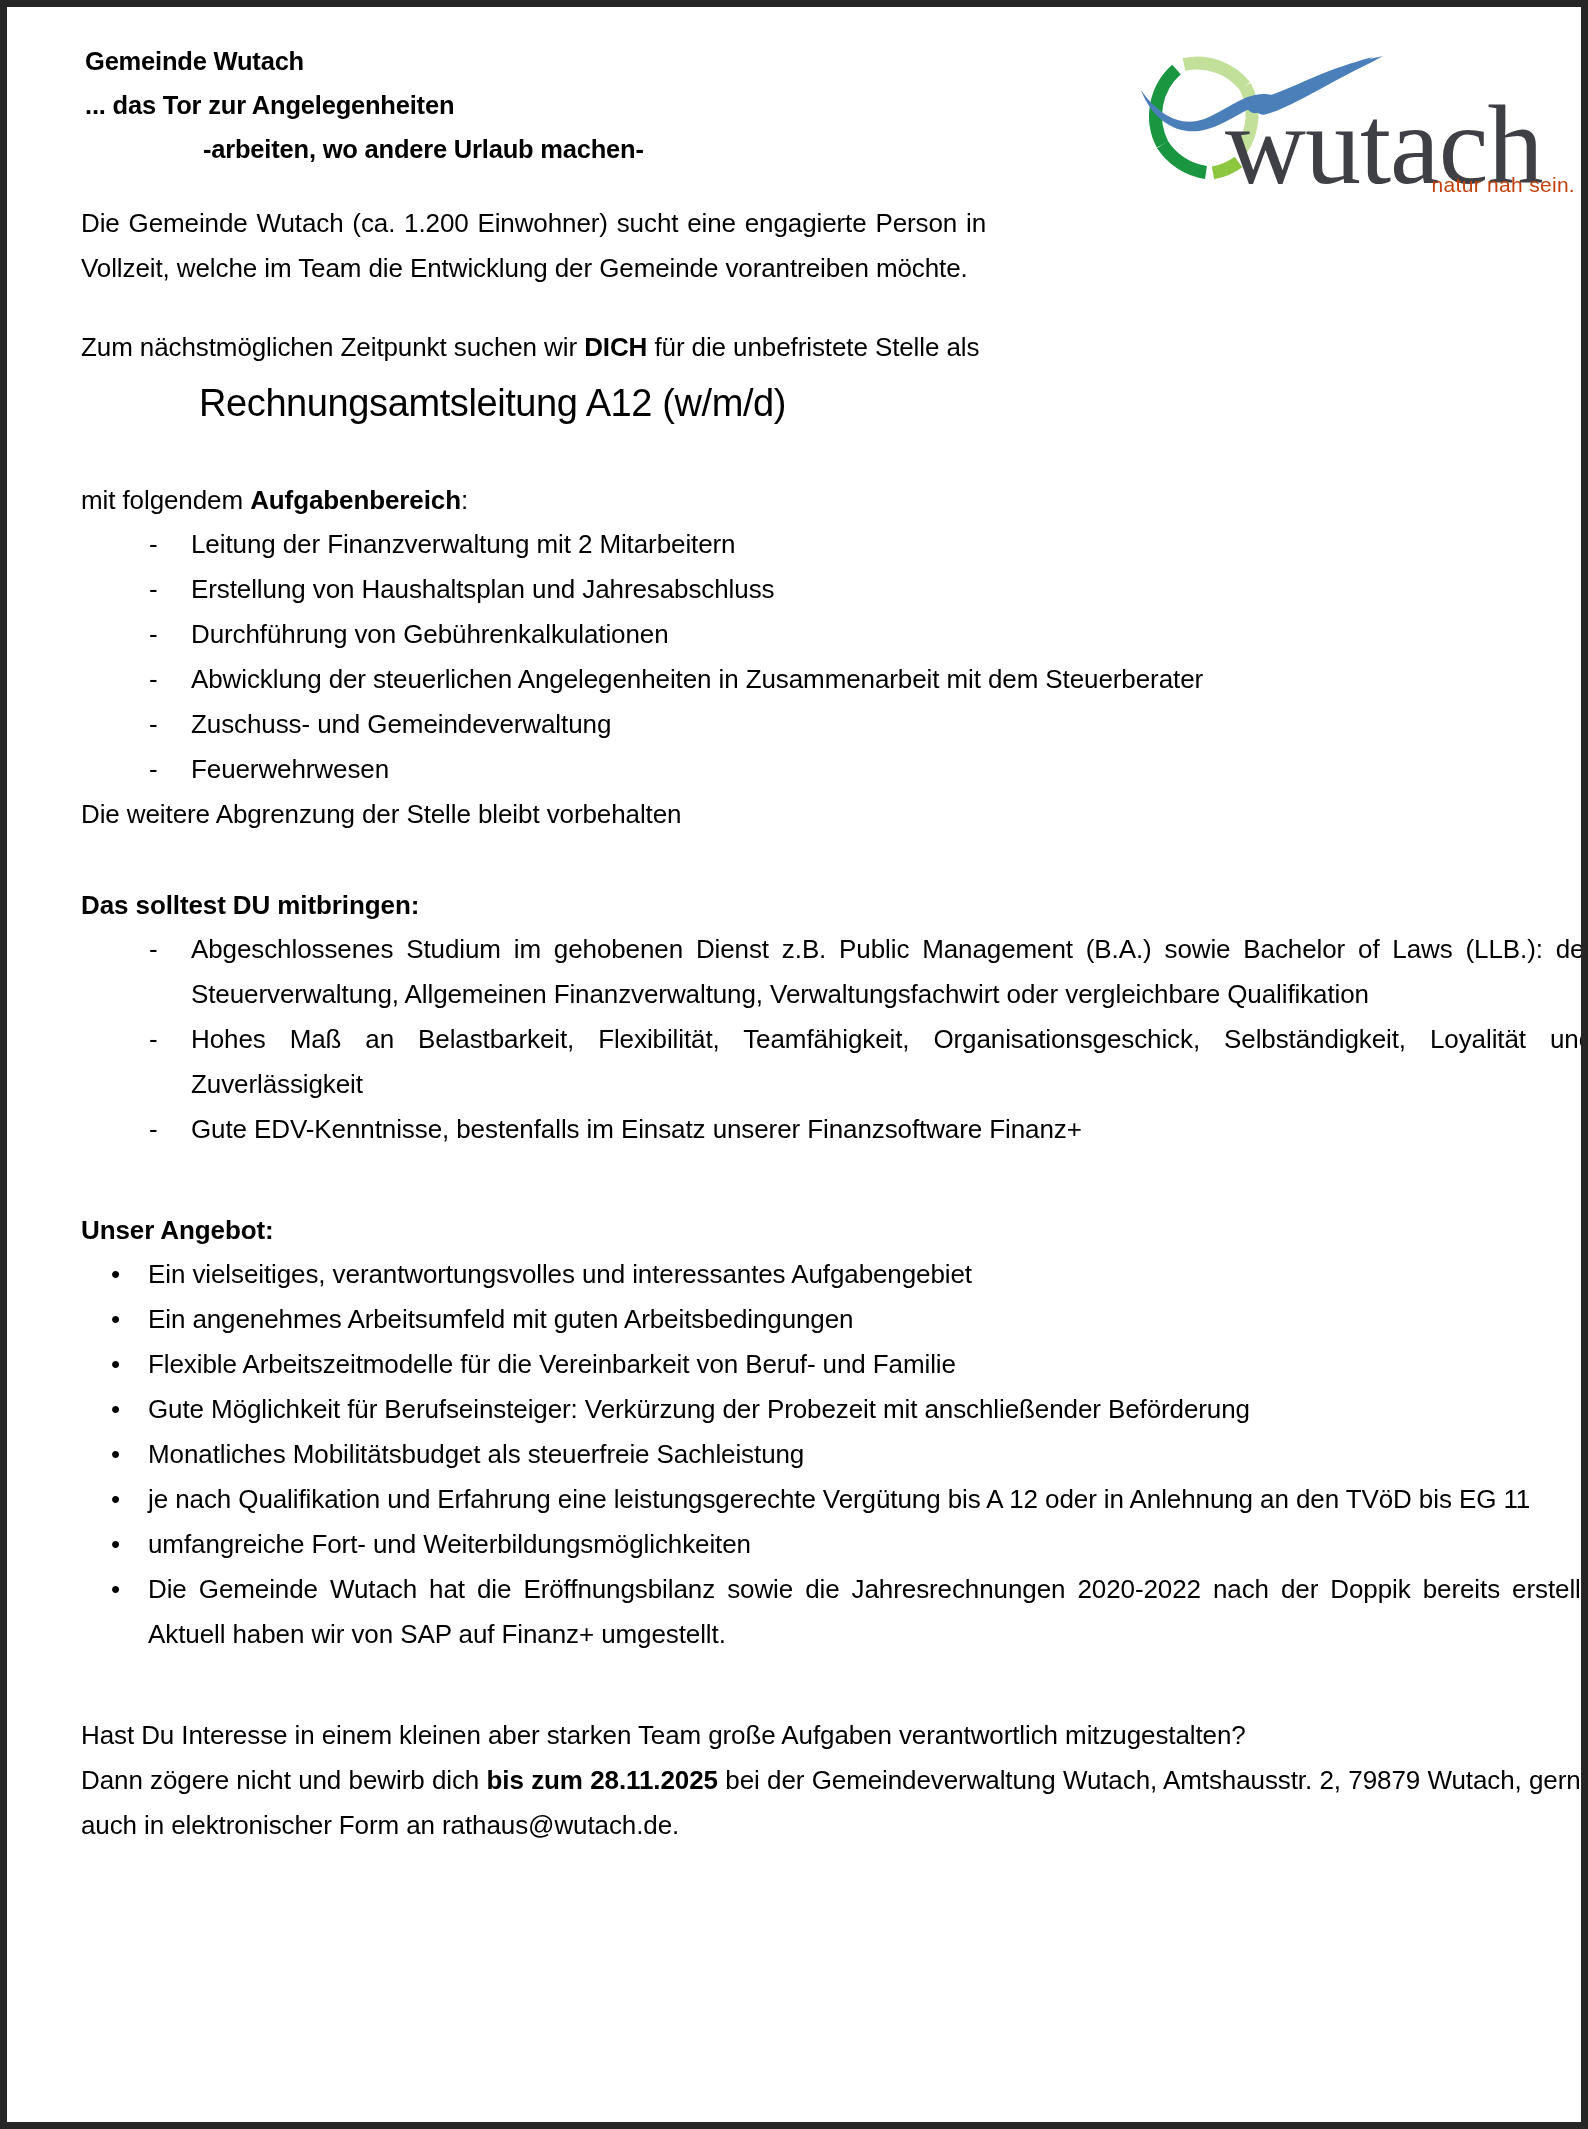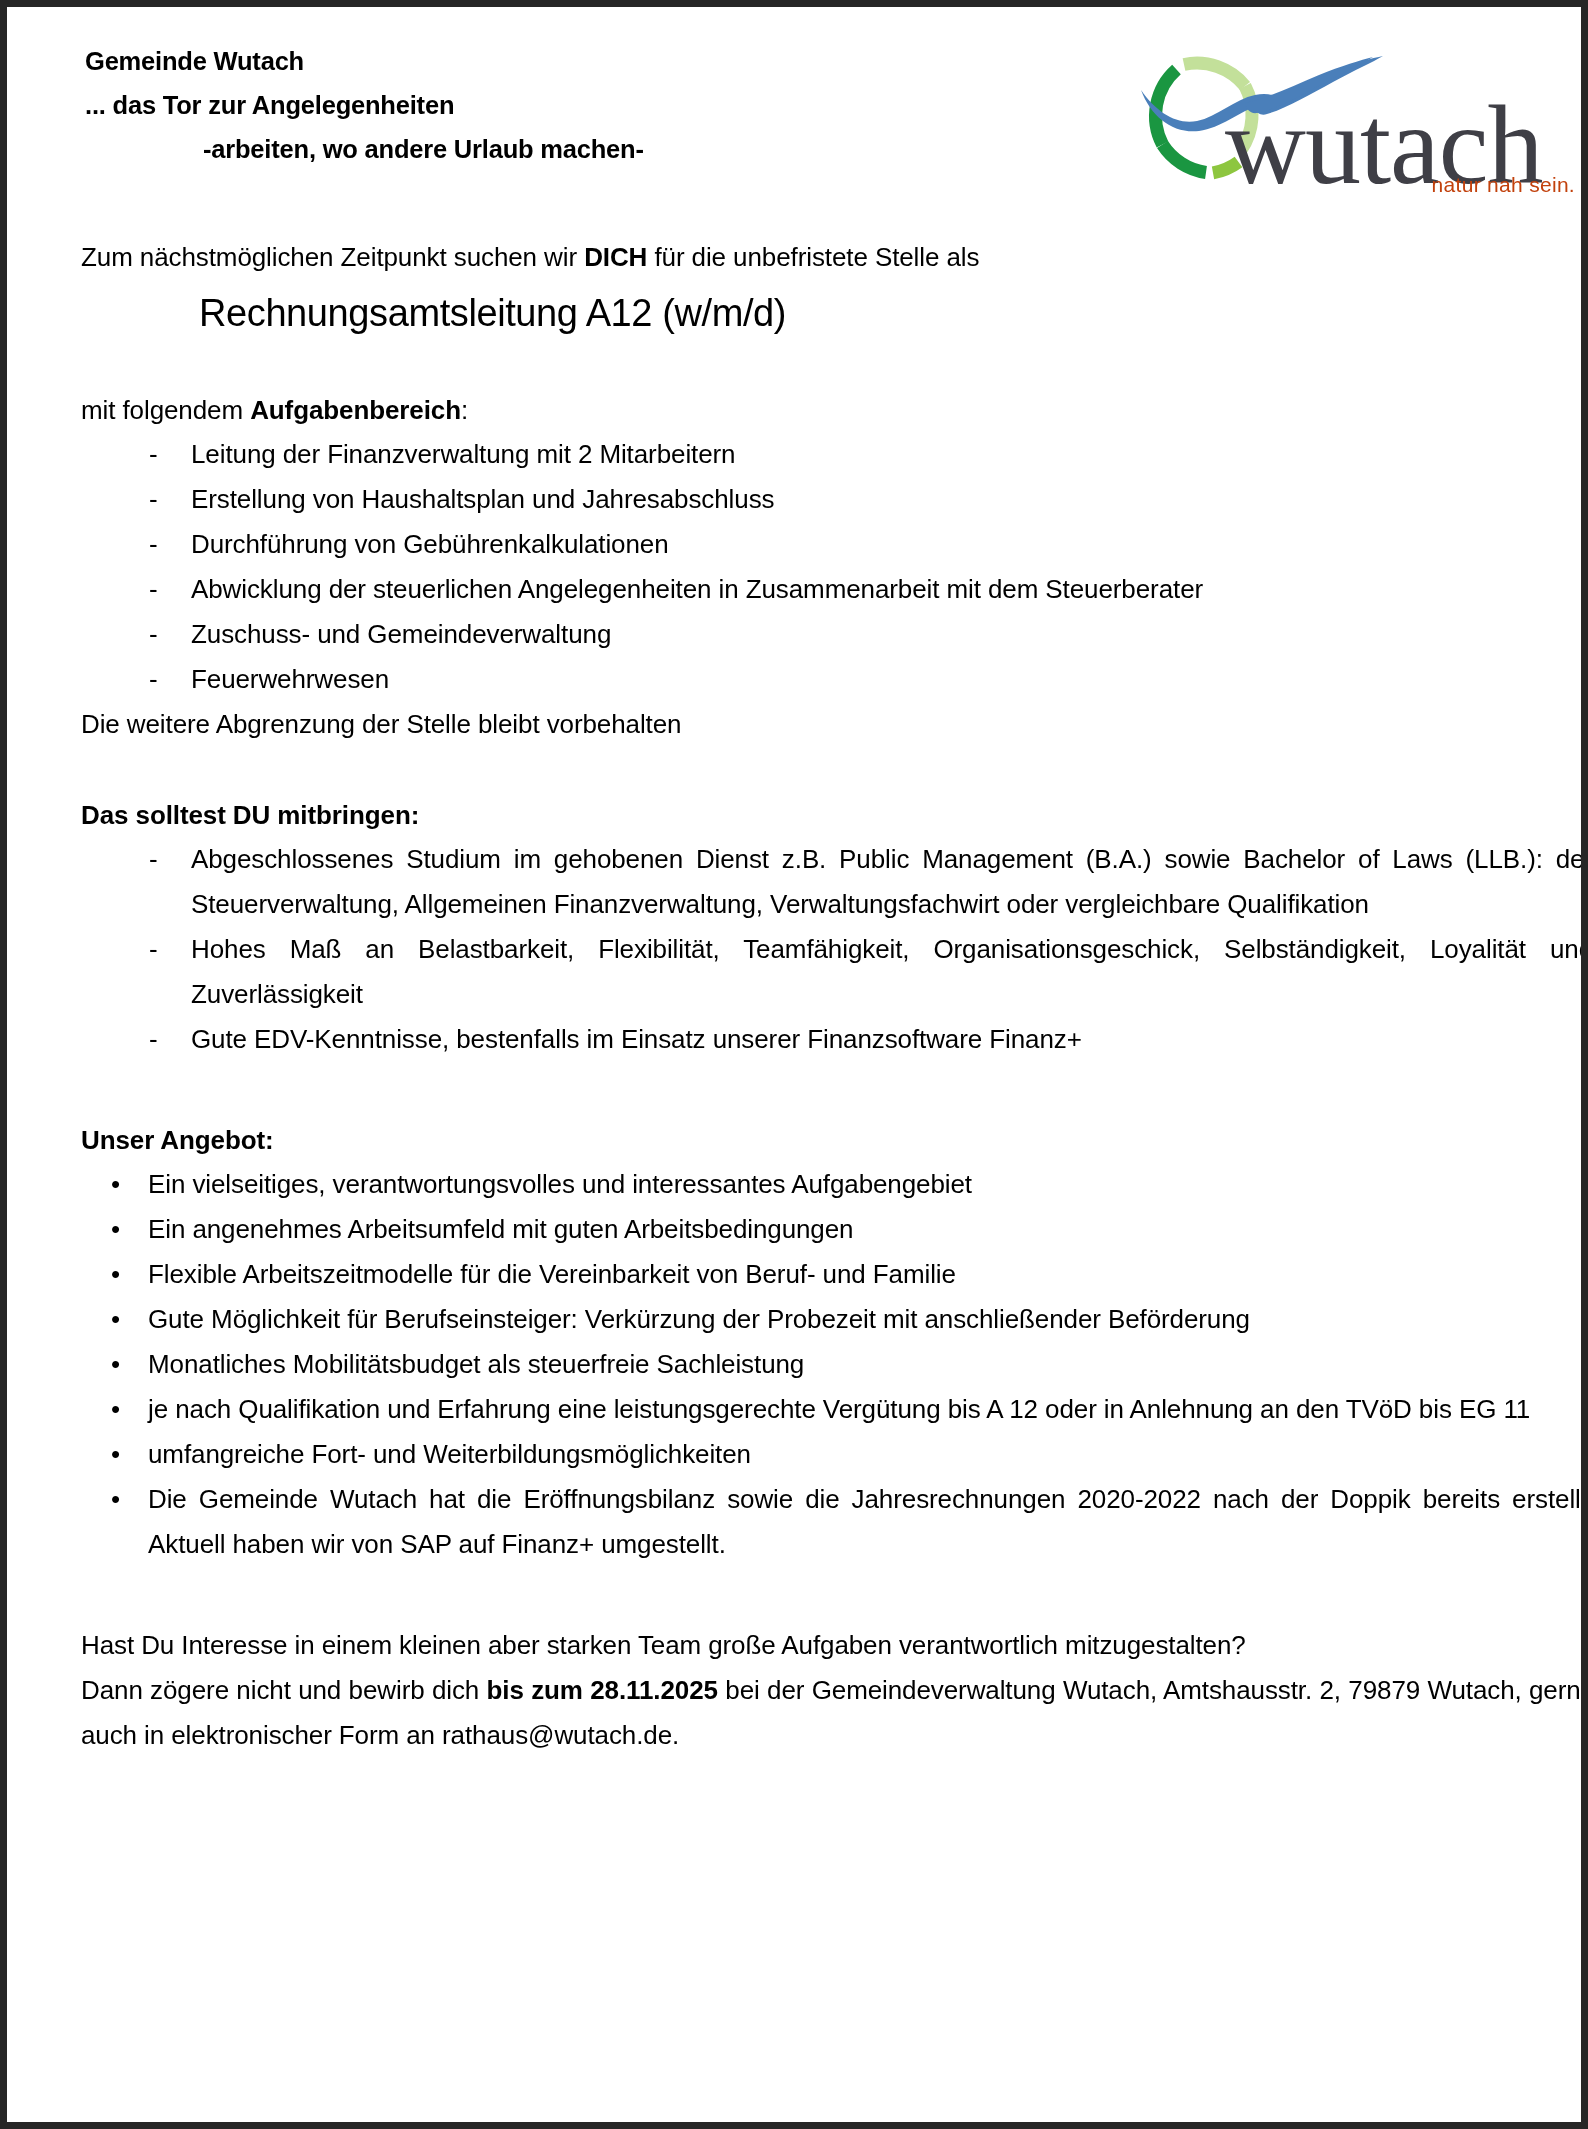--- a/index.html
+++ b/index.html
@@ -184,20 +184,21 @@
         </g>
 
         <text x="120" y="150" font-family="'Liberation Serif', serif" font-size="112" fill="#3f3f46" letter-spacing="-1">wutach</text>
       </svg>
       <div class="logo-tagline">natur nah sein.</div>
     </div>
   </div>
 
   <div class="body">
 
+    <p class="para w-short">Die Gemeinde Wutach (ca. 1.200 Einwohner) sucht eine engagierte Person in Vollzeit, welche im Team die Entwicklung der Gemeinde vorantreiben möchte.</p>
 
     <div class="spacer-34"></div>
 
     <p class="para w-mid"><span>Zum nächstmöglichen Zeitpunkt suchen wir </span><b>DICH</b><span> für die unbefristete Stelle als</span></p>
 
     <h1 class="job-title">Rechnungsamtsleitung A12 (w/m/d)</h1>
 
     <div class="spacer-46"></div>
 
     <div class="section-head"><span>mit folgendem </span><b>Aufgabenbereich</b><span>:</span></div>

